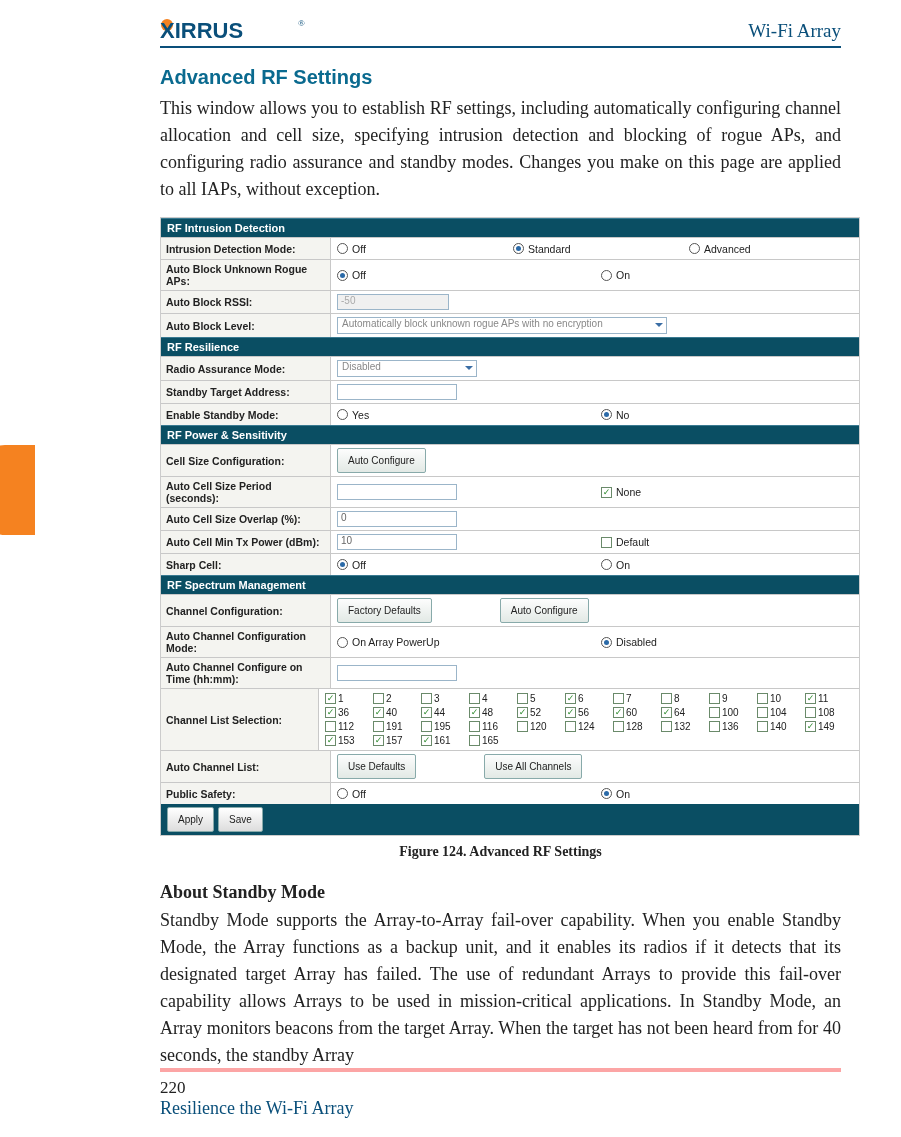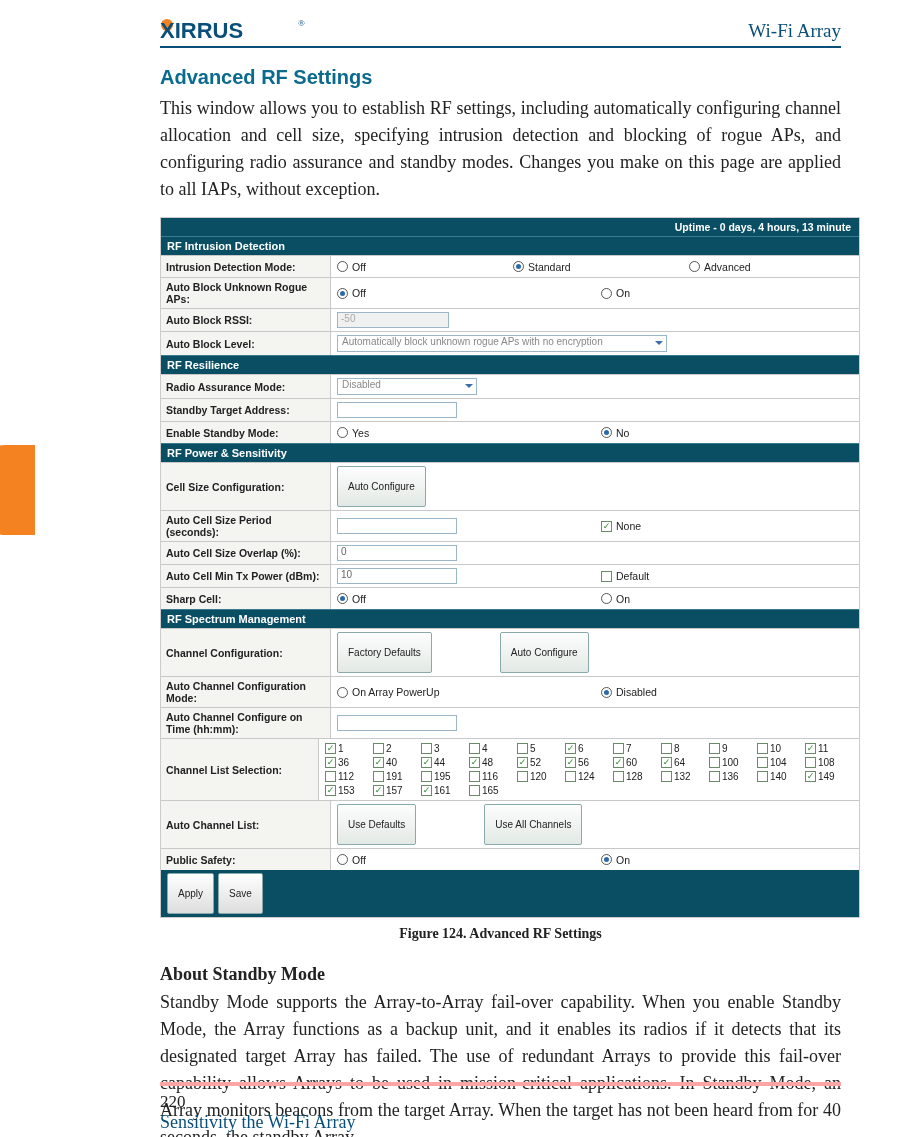--- a/index.html
+++ b/index.html
@@ -27,21 +27,21 @@
   .ss-col3 { display:flex; flex:1;}
   .ss-col3 > div { flex:1; padding: 3px 6px; display:flex; align-items:center; gap:4px;}
   .radio { width:11px; height:11px; border:1px solid #555; border-radius:50%; display:inline-flex; align-items:center; justify-content:center; background:#fff;}
   .radio.checked::after{content:""; width:5px; height:5px; background:#2b6aa8; border-radius:50%;}
   .chk { width:11px; height:11px; border:1px solid #6a8a6a; display:inline-flex; align-items:center; justify-content:center; background:#fff; font-size:9px; line-height:1; color:#2b8a2b;}
   .chk.checked::after{content:"✓";}
   .txt { border:1px solid #9bb5c9; height:16px; padding:0 3px; background:#fff; font-size:10px; color:#666;}
   .txt.dis { background:#f0f0f0; color:#aaa;}
   .sel { border:1px solid #9bb5c9; height:17px; padding:0 14px 0 4px; background:#fff; font-size:10px; position:relative; min-width:140px; display:inline-block; color:#888;}
   .sel::after{content:""; position:absolute; right:3px; top:5px; border:4px solid transparent; border-top-color:#3b6ea5;}
-  .btn { border:1px solid #8aa; background:linear-gradient(#fdfdfd,#e2e9e5); padding:14px 10px; font-size:10px; border-radius:2px; cursor:default; display:inline-block;}
+  .btn { border:1px solid #8aa; background:linear-gradient(#fdfdfd,#e2e9e5); padding:6px 10px; font-size:10px; border-radius:2px; cursor:default; display:inline-block;}
   .ch-grid { display:grid; grid-template-columns: repeat(11, 48px); row-gap:3px; padding:4px 6px;}
   .ch-grid .ci{display:flex; align-items:center; gap:2px; font-size:10px;}
   .ss-footer{ background:#0a4e63; display:flex; justify-content:flex-start; padding:3px 6px; gap:4px;}
   .ss-footer .btn{background:linear-gradient(#fff,#ddd);}
   .fig-caption { text-align:center; font-size:14px; font-weight:700; margin-top:8px; font-family: Georgia, serif;}
   h3.sub { font-family: Georgia, serif; font-weight:700; font-size:18px; margin-top:22px; margin-bottom:4px;}
   .page-footer { position:absolute; bottom:18px; left:60px; right:60px; display:flex; justify-content:space-between; border-top:4px solid #fca5a5; padding-top:6px; margin-left:100px;flex-direction:column;}
   .page-num { font-size:17px; color:#222;}
   .foot-right { color:#0a4f7a; font-size:18px;}
 </style>
@@ -59,21 +59,20 @@
     </svg>
     <div class="header-right">Wi-Fi Array</div>
   </div>
 
   <div class="content">
     <h2 class="section-title">Advanced RF Settings</h2>
     <p class="body">This window allows you to establish RF settings, including automatically configuring channel allocation and cell size, specifying intrusion detection and blocking of rogue APs, and configuring radio assurance and standby modes. Changes you make on this page are applied to all IAPs, without exception.</p>
 
     <div class="figure-wrap">
       <div class="screenshot">
-        <div class="ss-uptime">Uptime - 0 days, 4 hours, 13 minute</div>
 
         <div class="ss-section">RF Intrusion Detection</div>
         <div class="ss-row">
           <div class="ss-label">Intrusion Detection Mode:</div>
           <div class="ss-col3">
             <div>
                 <span class="radio"></span>
                 <span>Off</span>
               </div>
             <div>
@@ -401,15 +400,15 @@
       </div>
       <div class="fig-caption">Figure 124. Advanced RF Settings</div>
     </div>
 
     <h3 class="sub">About Standby Mode</h3>
     <p class="body">Standby Mode supports the Array-to-Array fail-over capability. When you enable Standby Mode, the Array functions as a backup unit, and it enables its radios if it detects that its designated target Array has failed. The use of redundant Arrays to provide this fail-over capability allows Arrays to be used in mission-critical applications. In Standby Mode, an Array monitors beacons from the target Array. When the target has not been heard from for 40 seconds, the standby Array</p>
   </div>
 
   <div class="page-footer">
     <span class="page-num">220</span>
-    <span class="foot-right">Sensitivity the Wi-Fi Array</span>
+    <span class="foot-right">Resilience the Wi-Fi Array</span>
   </div>
 </div>
 
 </body></html>

